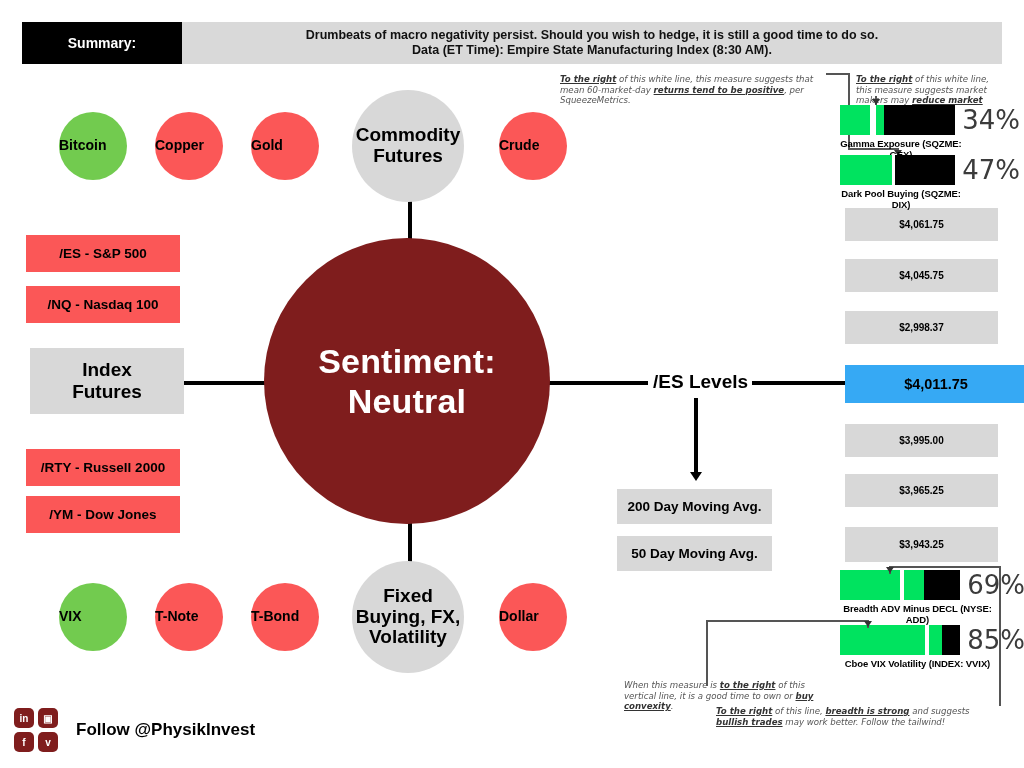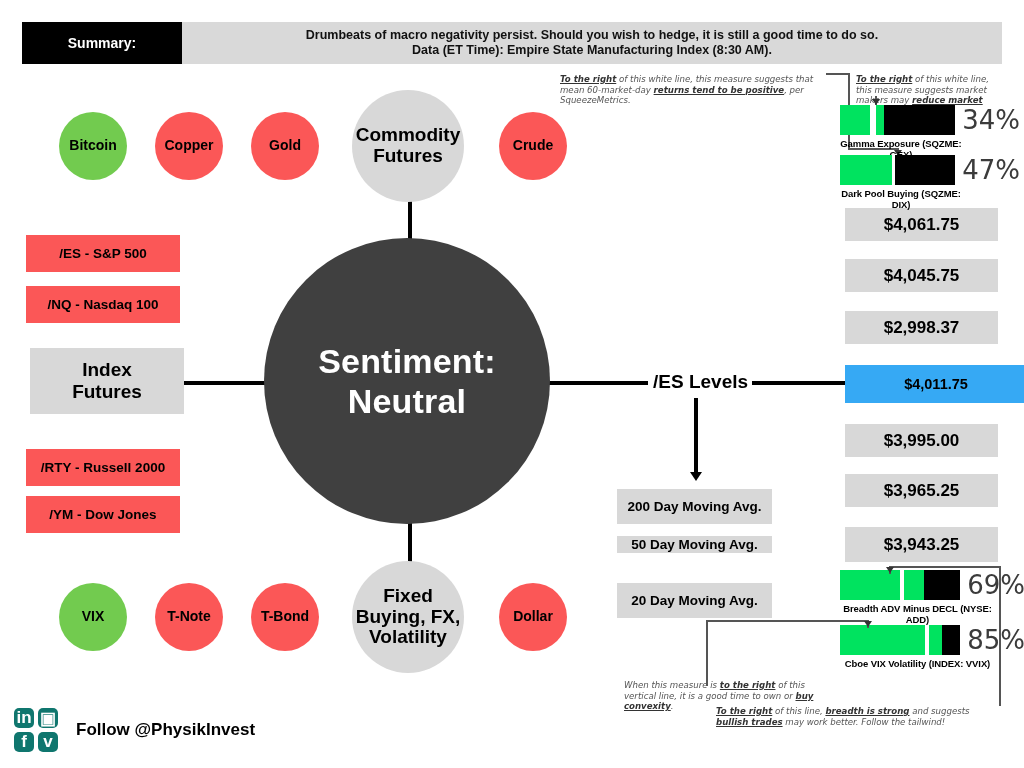--- a/index.html
+++ b/index.html
@@ -10,40 +10,40 @@
 
   
   .summary-wrap{left:22px;top:22px;width:980px;height:42px;display:flex;}
   .summary-label{width:160px;background:#000;color:#fff;display:flex;
     align-items:center;justify-content:center;font-size:14px;font-weight:bold;}
   .summary-text{flex:1;background:#d9d9d9;display:flex;align-items:center;
     justify-content:center;text-align:center;font-size:12.5px;line-height:15px;
     font-weight:600;color:#111;padding:0 6px;}
 
   
-  .circ{border-radius:50%;display:flex;align-items:center;justify-content:center;
+  .circ{border-radius:50%;display:flex;align-items:center;justify-content:flex-start;
         text-align:center;font-weight:bold;color:#000;line-height:1.08;}
   .c-red{background:#fb5757;}
   .c-green{background:#72cb4f;}
   .c-grey{background:#d8d8d8;}
   .c-sm{width:68px;height:68px;font-size:14px;}
   .c-lg{width:112px;height:112px;font-size:19px;}
-  .center-circle{width:286px;height:286px;border-radius:50%;background:#404040;
+  .center-circle{width:286px;height:286px;border-radius:50%;background:#7f1d1d;
      color:#fff;display:flex;align-items:center;justify-content:center;
      text-align:center;font-size:34px;font-weight:600;line-height:1.18;
      letter-spacing:.2px;}
 
   
   .pill{display:flex;align-items:center;justify-content:center;text-align:center;
         font-weight:bold;}
   .pill-red{background:#fb5757;color:#000;font-size:13.5px;}
   .pill-grey{background:#d8d8d8;color:#000;font-size:13.5px;}
   .pill-idx{background:#d8d8d8;color:#000;font-size:19px;line-height:1.15;}
   .pill-blue{background:#36a9f4;color:#000;font-size:14.5px;font-weight:bold;}
-  .pill-price{background:#d8d8d8;color:#000;font-size:17px;font-weight:bold;}
+  .pill-price{background:#d8d8d8;color:#000;font-size:10px;font-weight:bold;}
 
   
   .ln-h{background:#000;height:4px;}
   .ln-v{background:#000;width:4px;}
   .arrow-down{width:0;height:0;border-left:6px solid transparent;
     border-right:6px solid transparent;border-top:9px solid #000;}
   .thin-h{background:#555;height:1.5px;}
   .thin-v{background:#555;width:1.5px;}
   .arrow-sm{width:0;height:0;border-left:4px solid transparent;
     border-right:4px solid transparent;border-top:6px solid #333;}
@@ -61,23 +61,23 @@
 
   
   .note{font-size:8.6px;line-height:10.5px;color:#555;font-style:italic;
         font-family:"DejaVu Sans",sans-serif;margin-top:8px;}
   .note b{color:#333;text-decoration:underline;font-style:italic;}
 
   
   .es-label{font-size:19px;font-weight:600;color:#000;}
 
   
-  .soc{width:20px;height:20px;border-radius:5px;background:#0f766e;
+  .soc{width:20px;height:20px;border-radius:5px;background:#7f1d1d;
        color:#fff;display:flex;align-items:center;justify-content:center;
-       font-size:17px;font-weight:bold;}
+       font-size:10px;font-weight:bold;}
   .follow{font-size:17px;font-weight:bold;color:#000;}
 </style>
 </head>
 <body>
 
 <div class="stage">
 
   <div class="abs summary-wrap">
     <div class="summary-label">Summary:</div>
     <div class="summary-text">
@@ -152,25 +152,22 @@
   </div>
   <div class="abs pill pill-red" style="left:26px;top:496px;width:154px;height:37px;">
     <span>/YM - Dow Jones</span>
   </div>
 
   <div class="abs es-label" style="left:653px;top:371px;">/ES Levels</div>
 
   <div class="abs pill pill-grey" style="left:617px;top:489px;width:155px;height:35px;">
     <span>200 Day Moving Avg.</span>
   </div>
-  <div class="abs pill pill-grey" style="left:617px;top:536px;width:155px;height:17px;">
+  <div class="abs pill pill-grey" style="left:617px;top:536px;width:155px;height:35px;">
     <span>50 Day Moving Avg.</span>
-  </div>
-  <div class="abs pill pill-grey" style="left:617px;top:583px;width:155px;height:35px;">
-    <span>20 Day Moving Avg.</span>
   </div>
 
   <div class="abs pill pill-price" style="left:845px;top:208px;width:153px;height:33px;">
     <span>$4,061.75</span>
   </div>
   <div class="abs pill pill-price" style="left:845px;top:259px;width:153px;height:33px;">
     <span>$4,045.75</span>
   </div>
   <div class="abs pill pill-price" style="left:845px;top:311px;width:153px;height:33px;">
     <span>$2,998.37</span>

